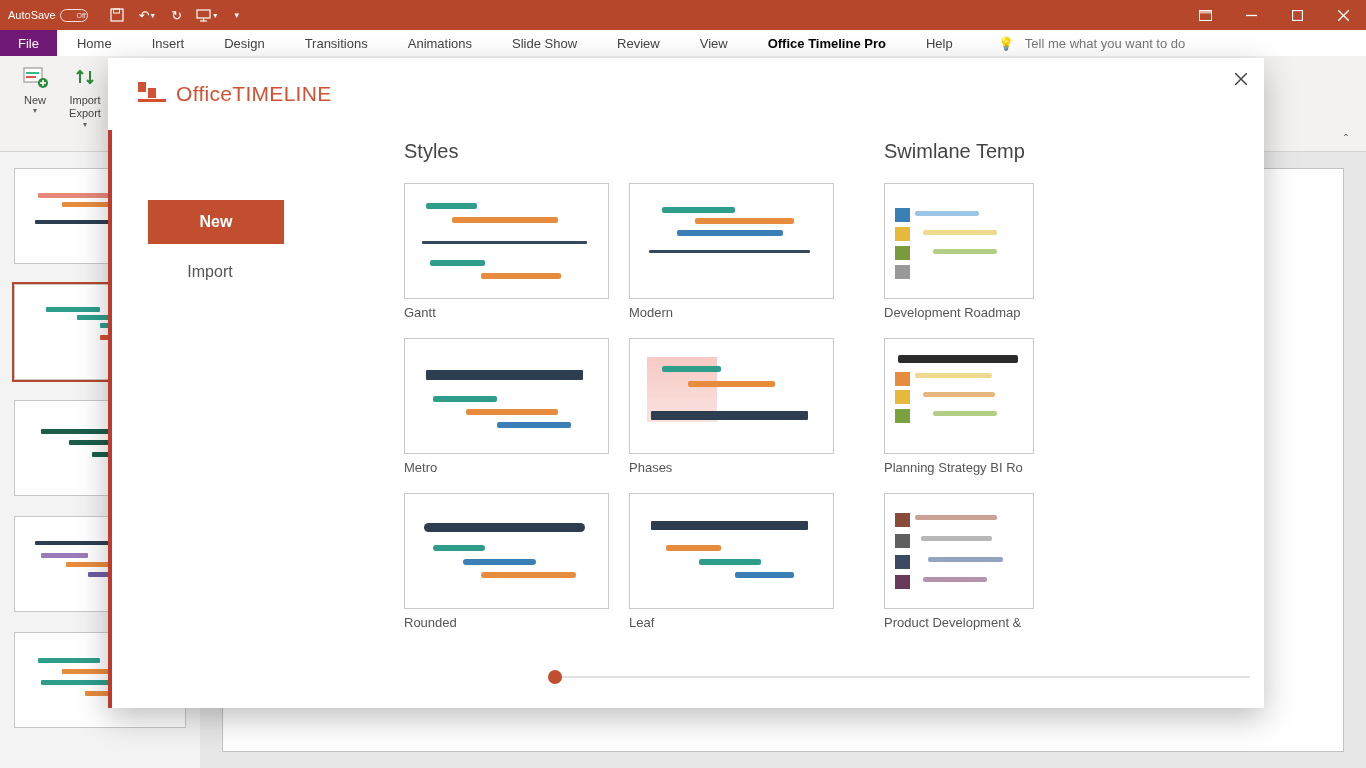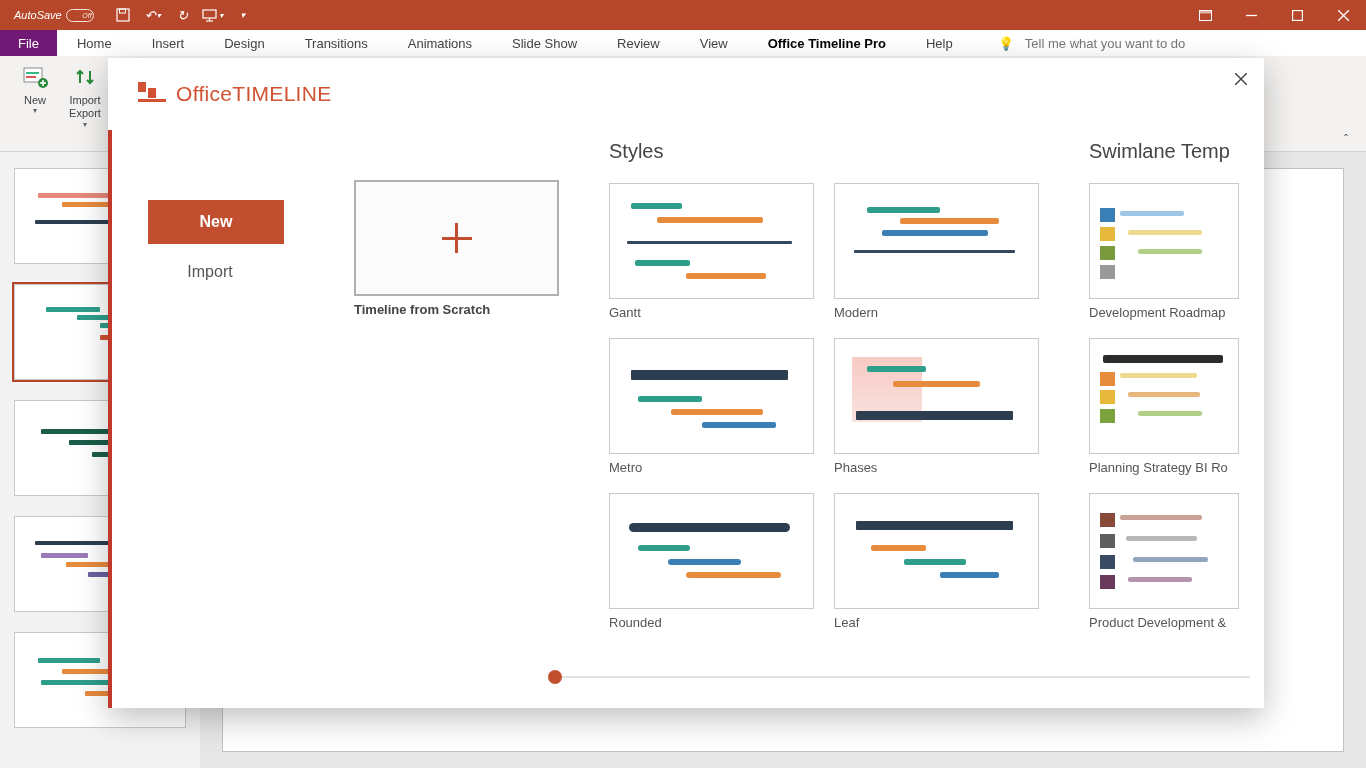--- a/index.html
+++ b/index.html
@@ -1,20 +1,20 @@
 <!DOCTYPE html>
 <html><head>
 <meta charset="utf-8">
 <style>
 * { margin: 0; padding: 0; box-sizing: border-box; font-family: "Segoe UI", Arial, sans-serif; }
 body { width: 1366px; height: 768px; overflow: hidden; background: #f3f3f3; }
 
 
 .titlebar { height: 30px; background: #b7472a; display: flex; align-items: center; color: #fff; font-size: 11px; }
-.titlebar .left { display: flex; align-items: center; gap: 8px; padding-left: 14px; font-style: italic; }
+.titlebar .left { display: flex; align-items: center; gap: 8px; padding-left: 8px; }
 .autosave-pill { display: flex; align-items: center; gap: 4px; }
 .autosave-toggle { width: 28px; height: 13px; border: 1px solid #fff; border-radius: 8px; display: flex; align-items: center; justify-content: flex-end; padding: 1px; font-size: 7px; opacity: 0.85; }
 .qat { display: flex; gap: 4px; margin-left: 8px; }
 .qat-btn { width: 26px; height: 22px; display: flex; align-items: center; justify-content: center; color: #fff; font-size: 13px; }
 .titlebar .right { margin-left: auto; display: flex; }
 .win-btn { width: 46px; height: 30px; display: flex; align-items: center; justify-content: center; color: #fff; }
 
 
 .ribbon-tabs { height: 26px; background: #fff; display: flex; align-items: center; font-size: 13px; color: #444; }
 .ribbon-tabs .tab { padding: 0 20px; height: 100%; display: flex; align-items: center; cursor: pointer; }
@@ -266,26 +266,20 @@
       <div class="side-btn new">New</div>
       <div class="side-btn import">Import</div>
     </div>
 
     <div class="main-area">
       <div class="columns">
 
         <div class="section">
           <div style="height:40px"></div>
           <div class="card-grid">
-            <div class="card hover">
-              <div class="card-preview">
-                  <div class="plus"></div>
-                </div>
-              <div class="card-label">Timeline from Scratch</div>
-            </div>
           </div>
         </div>
 
         <div class="section">
           <div class="section-title">Styles</div>
           <div class="card-grid">
             <div class="card-row">
               <div class="card">
                 <div class="card-preview">
                     <div class="mini">

